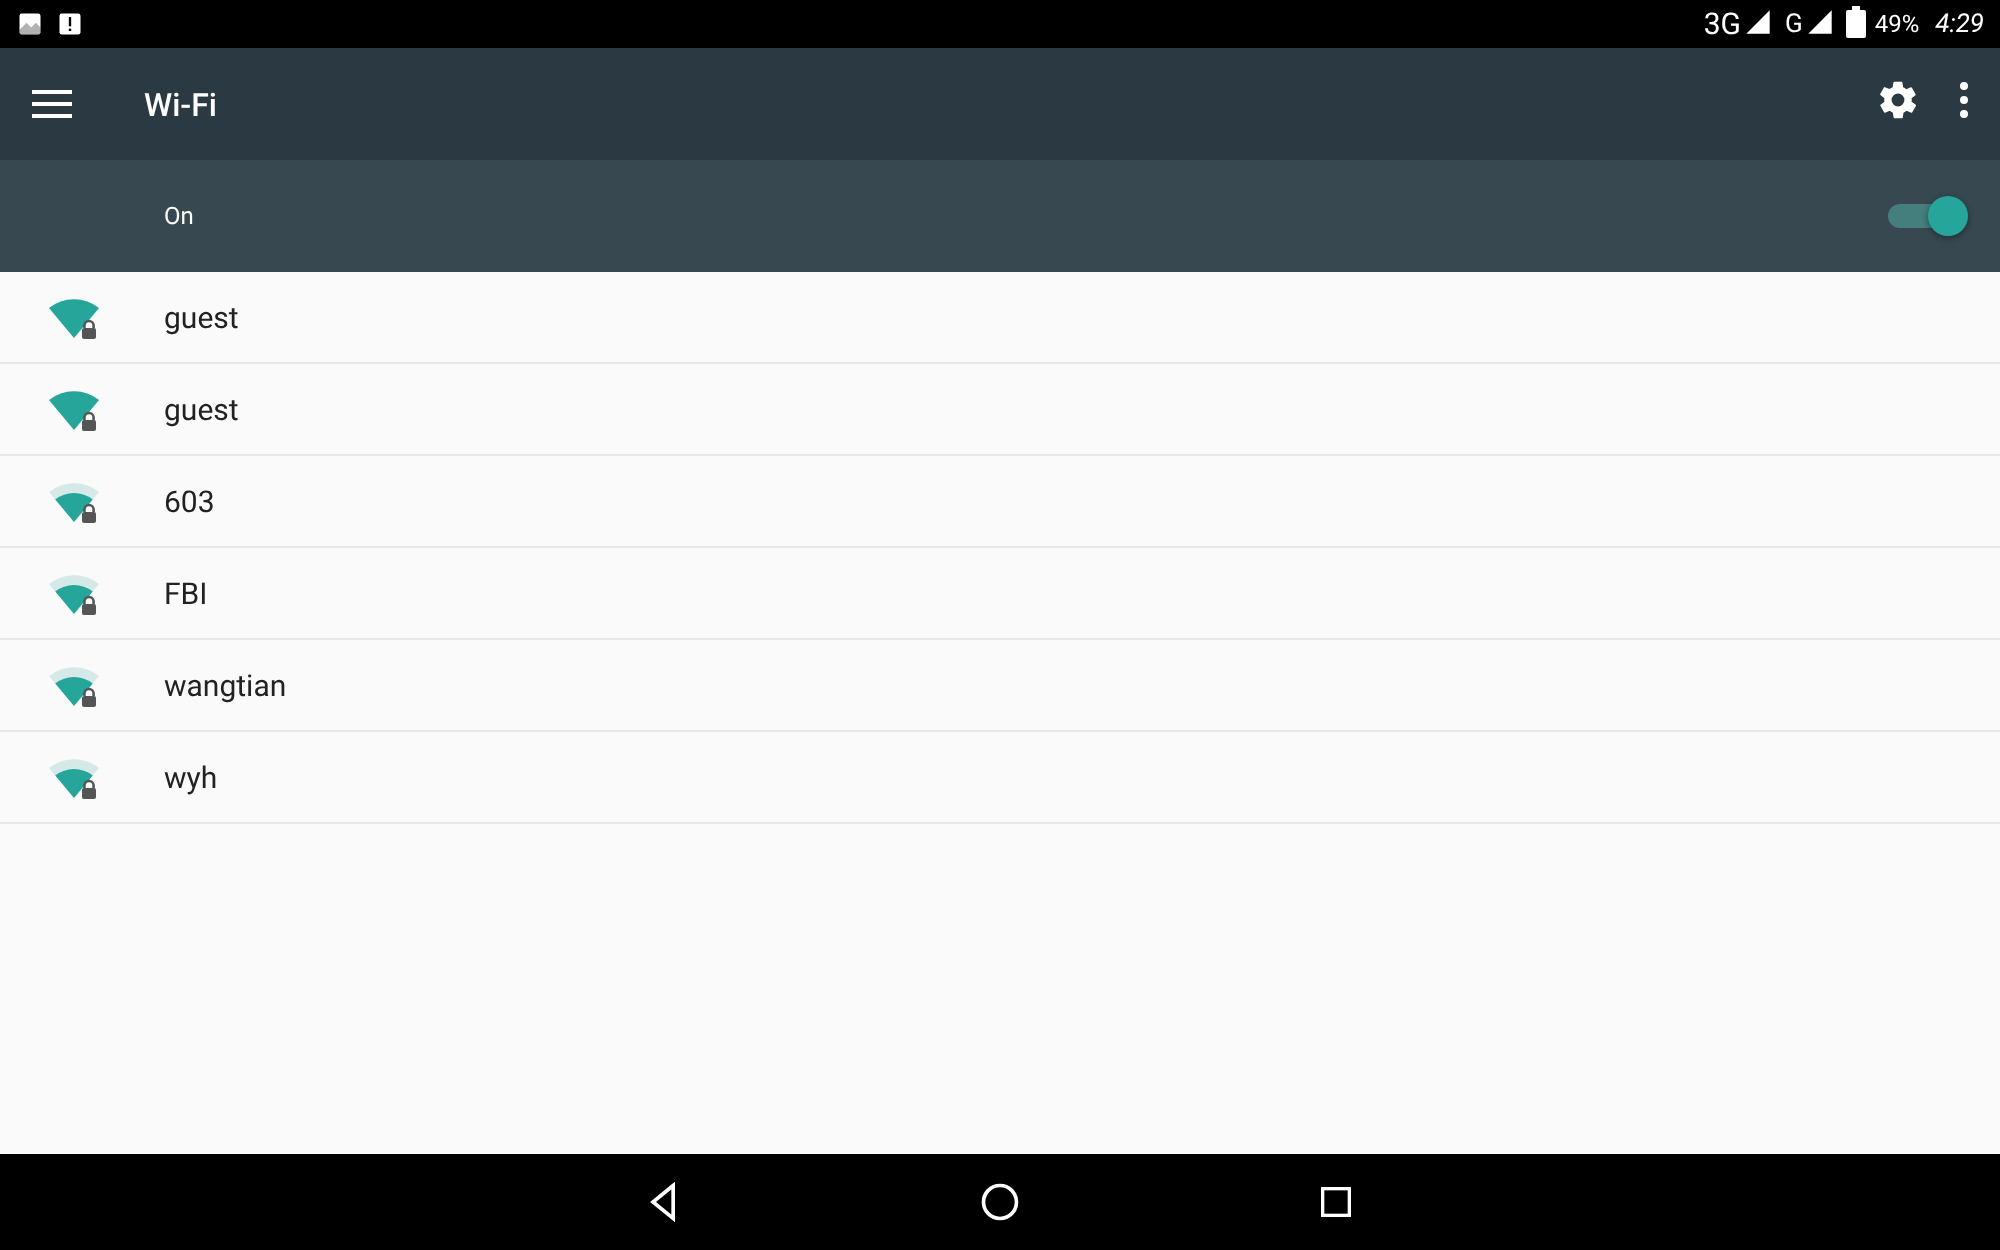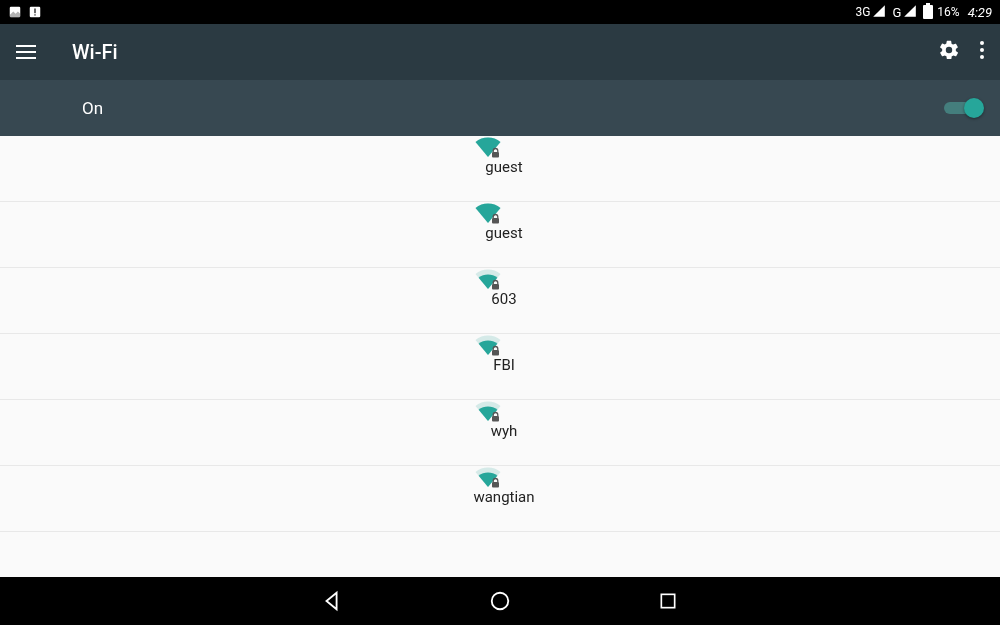--- a/index.html
+++ b/index.html
@@ -26,32 +26,32 @@
 .app-bar {
   height: 56px;
   background: #2b3a42;
   color: #fff;
   display: flex;
   align-items: center;
   padding: 0 16px;
 }
 .hamburger { width: 24px; height: 24px; display: flex; flex-direction: column; justify-content: center; gap: 4px; cursor: pointer; }
 .hamburger span { height: 2px; background: #fff; width: 20px; }
-.app-title { margin-left: 32px; font-size: 20px; font-weight: 500; }
+.app-title { margin-left: 32px; font-size: 16px; font-weight: 500; }
 .app-bar-actions { margin-left: auto; display: flex; gap: 20px; align-items: center; }
 .gear, .overflow { cursor: pointer; }
 .toggle-row {
   height: 56px;
   background: #374851;
   color: #fff;
   display: flex;
   align-items: center;
   padding: 0 16px 0 82px;
 }
-.toggle-label { font-size: 17px; }
+.toggle-label { font-size: 12px; }
 .switch {
   margin-left: auto;
   position: relative;
   width: 40px;
   height: 20px;
   cursor: pointer;
 }
 .switch-track {
   position: absolute;
   top: 4px; left: 0;
@@ -67,28 +67,27 @@
   background: #26a69a;
   border-radius: 50%;
   box-shadow: 0 1px 3px rgba(0,0,0,0.4);
 }
 .network-list {
   background: #fafafa;
   height: calc(625px - 24px - 56px - 56px - 48px);
   overflow: hidden;
 }
 .network-item {
-  height: 66px;
+  height: 46px;
   display: flex;
   align-items: center;
   padding: 0 16px 0 24px;
   border-bottom: 1px solid #e8e8e8;
   background: #fafafa;
   cursor: pointer;
-  flex-direction: column;
 }
 .wifi-icon-wrap { width: 26px; height: 22px; position: relative; margin-right: 32px; flex-shrink: 0; }
 .network-name { font-size: 15px; color: #222; }
 .nav-bar {
   position: absolute;
   bottom: 0; left: 0; right: 0;
   height: 48px;
   background: #000;
   display: flex;
   align-items: center;
@@ -110,39 +109,39 @@
     </span>
     <span class="status-icon">
       <svg width="14" height="14" viewBox="0 0 24 24" fill="#fff">
           <rect x="3" y="3" width="18" height="18" rx="2"></rect>
           <rect x="11" y="6" width="2" height="8" fill="#000"></rect>
           <rect x="11" y="16" width="2" height="2" fill="#000"></rect>
         </svg>
     </span>
   </div>
   <div class="status-right">
-    <span style="font-size:12px;margin-right:-2px;">3G</span>
+    <span style="font-size:15px;margin-right:-2px;">3G</span>
     <span>
       <svg width="14" height="14" viewBox="0 0 24 24" fill="#fff">
           <path d="M2 22 L22 2 L22 22 Z"></path>
         </svg>
     </span>
     <span style="font-size:13px;margin-left:2px;margin-right:-2px;">G</span>
     <span>
       <svg width="14" height="14" viewBox="0 0 24 24" fill="#fff">
           <path d="M2 22 L22 2 L22 22 Z"></path>
         </svg>
     </span>
     <span style="margin-left:2px;">
       <svg width="10" height="16" viewBox="0 0 10 16" fill="#fff">
           <rect x="0" y="2" width="10" height="14" rx="1"></rect>
           <rect x="3" y="0" width="4" height="2"></rect>
         </svg>
     </span>
-    <span style="font-size:12px;">16%</span>
+    <span style="font-size:12px;">49%</span>
     <span style="font-size:13px;margin-left:4px;font-style:italic;">4:29</span>
   </div>
 </div>
 
 <div class="app-bar">
   <div class="hamburger">
     <span></span>
       <span></span>
       <span></span>
   </div>
@@ -219,32 +218,32 @@
     </div>
     <div class="network-item">
       <div class="wifi-icon-wrap"><svg width="26" height="22" viewBox="0 0 26 22">
           <path d="M13 21 L0.5 6 A20 20 0 0 1 25.5 6 Z" fill="#8fcac5" opacity="0.35"></path>
           <path d="M13 21 L3.625 9.75 A15 15 0 0 1 22.375 9.75 Z" fill="#26a69a"></path>
           <g transform="translate(17,13)">
             <rect x="0" y="3" width="7" height="5.5" rx="1" fill="#555"></rect>
             <path d="M1.2 3 V1.8 A2.3 2.3 0 0 1 5.8 1.8 V3" fill="none" stroke="#555" stroke-width="1.3"></path>
           </g>
         </svg></div>
+      <div class="network-name">wangtian</div>
+    </div>
+    <div class="network-item">
+      <div class="wifi-icon-wrap"><svg width="26" height="22" viewBox="0 0 26 22">
+          <path d="M13 21 L0.5 6 A20 20 0 0 1 25.5 6 Z" fill="#8fcac5" opacity="0.35"></path>
+          <path d="M13 21 L3.625 9.75 A15 15 0 0 1 22.375 9.75 Z" fill="#26a69a"></path>
+          <g transform="translate(17,13)">
+            <rect x="0" y="3" width="7" height="5.5" rx="1" fill="#555"></rect>
+            <path d="M1.2 3 V1.8 A2.3 2.3 0 0 1 5.8 1.8 V3" fill="none" stroke="#555" stroke-width="1.3"></path>
+          </g>
+        </svg></div>
       <div class="network-name">wyh</div>
-    </div>
-    <div class="network-item">
-      <div class="wifi-icon-wrap"><svg width="26" height="22" viewBox="0 0 26 22">
-          <path d="M13 21 L0.5 6 A20 20 0 0 1 25.5 6 Z" fill="#8fcac5" opacity="0.35"></path>
-          <path d="M13 21 L3.625 9.75 A15 15 0 0 1 22.375 9.75 Z" fill="#26a69a"></path>
-          <g transform="translate(17,13)">
-            <rect x="0" y="3" width="7" height="5.5" rx="1" fill="#555"></rect>
-            <path d="M1.2 3 V1.8 A2.3 2.3 0 0 1 5.8 1.8 V3" fill="none" stroke="#555" stroke-width="1.3"></path>
-          </g>
-        </svg></div>
-      <div class="network-name">wangtian</div>
     </div>
   </div>
 
 <div class="nav-bar">
   <div class="nav-btn">
     <svg width="22" height="22" viewBox="0 0 24 24" fill="none" stroke="#fff" stroke-width="2">
         <path d="M17 3 L6 12 L17 21 Z" fill="none"></path>
       </svg>
   </div>
   <div class="nav-btn">

